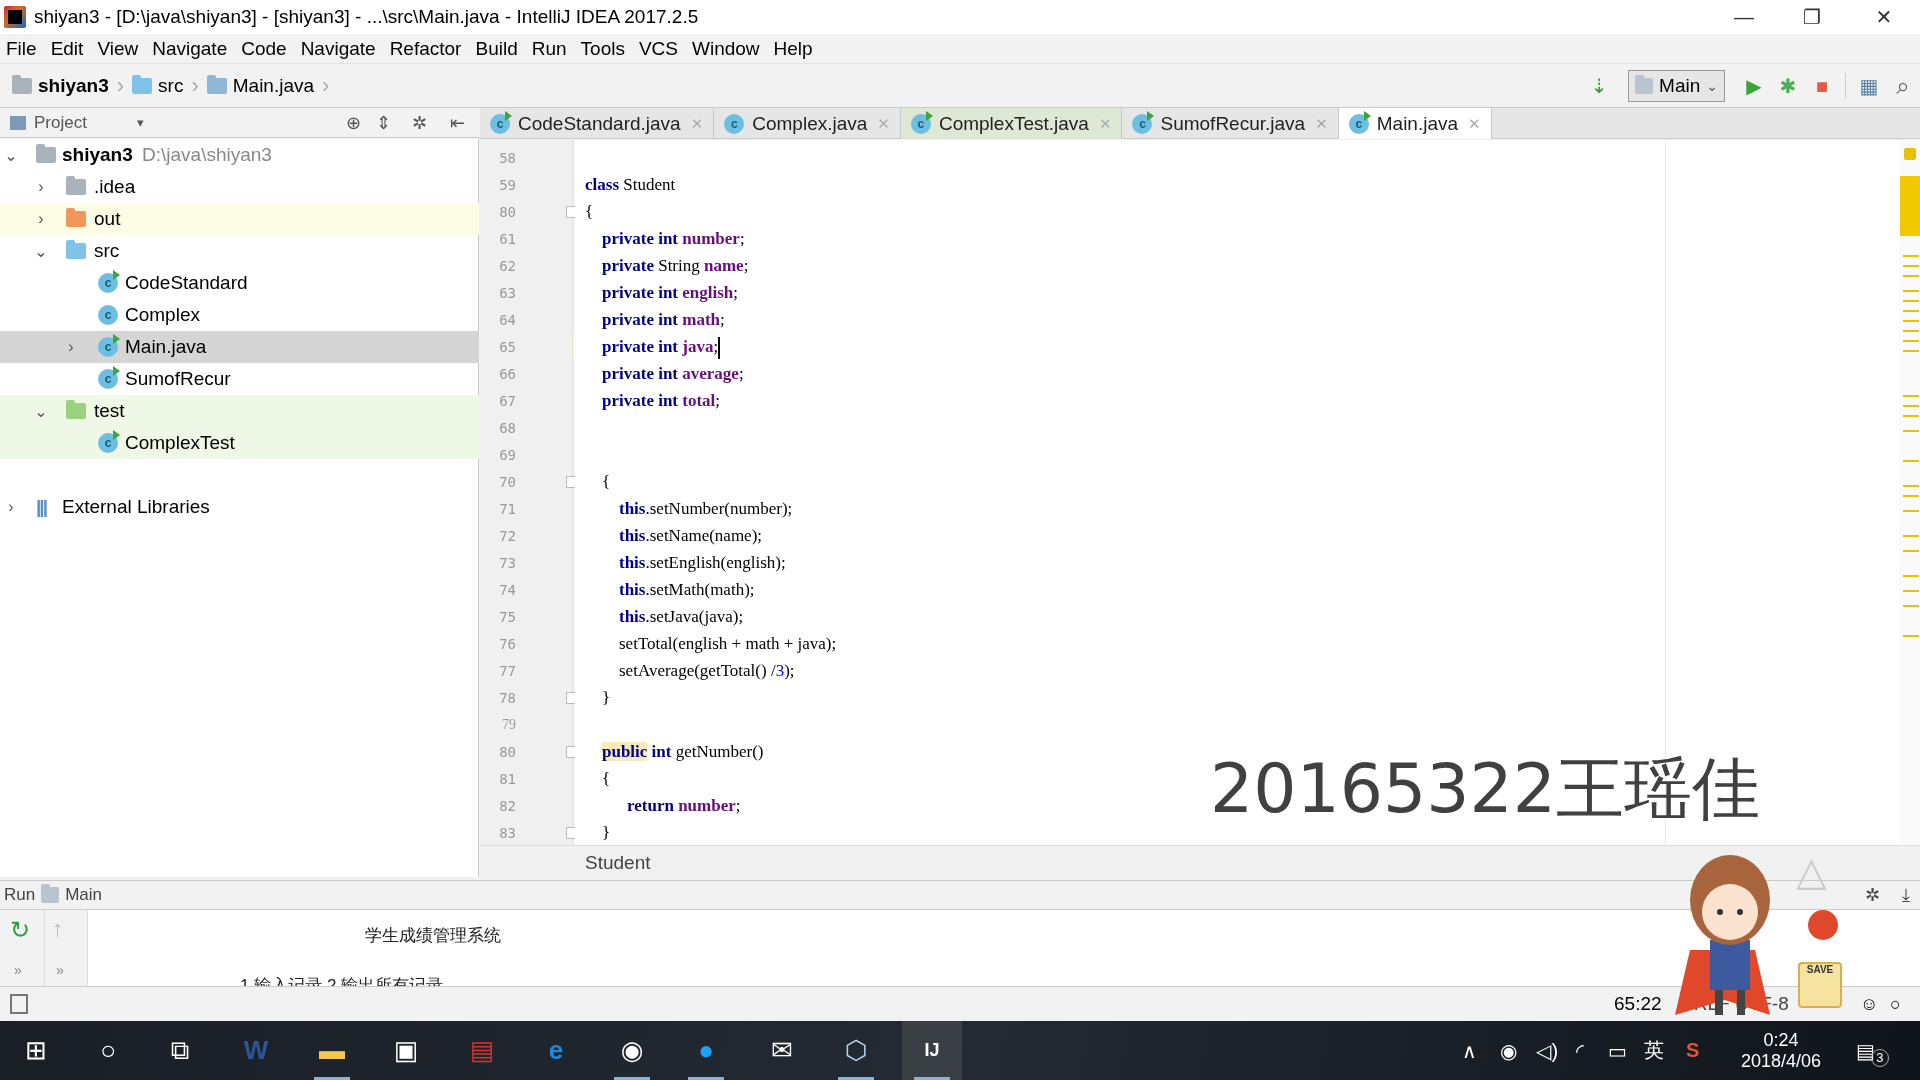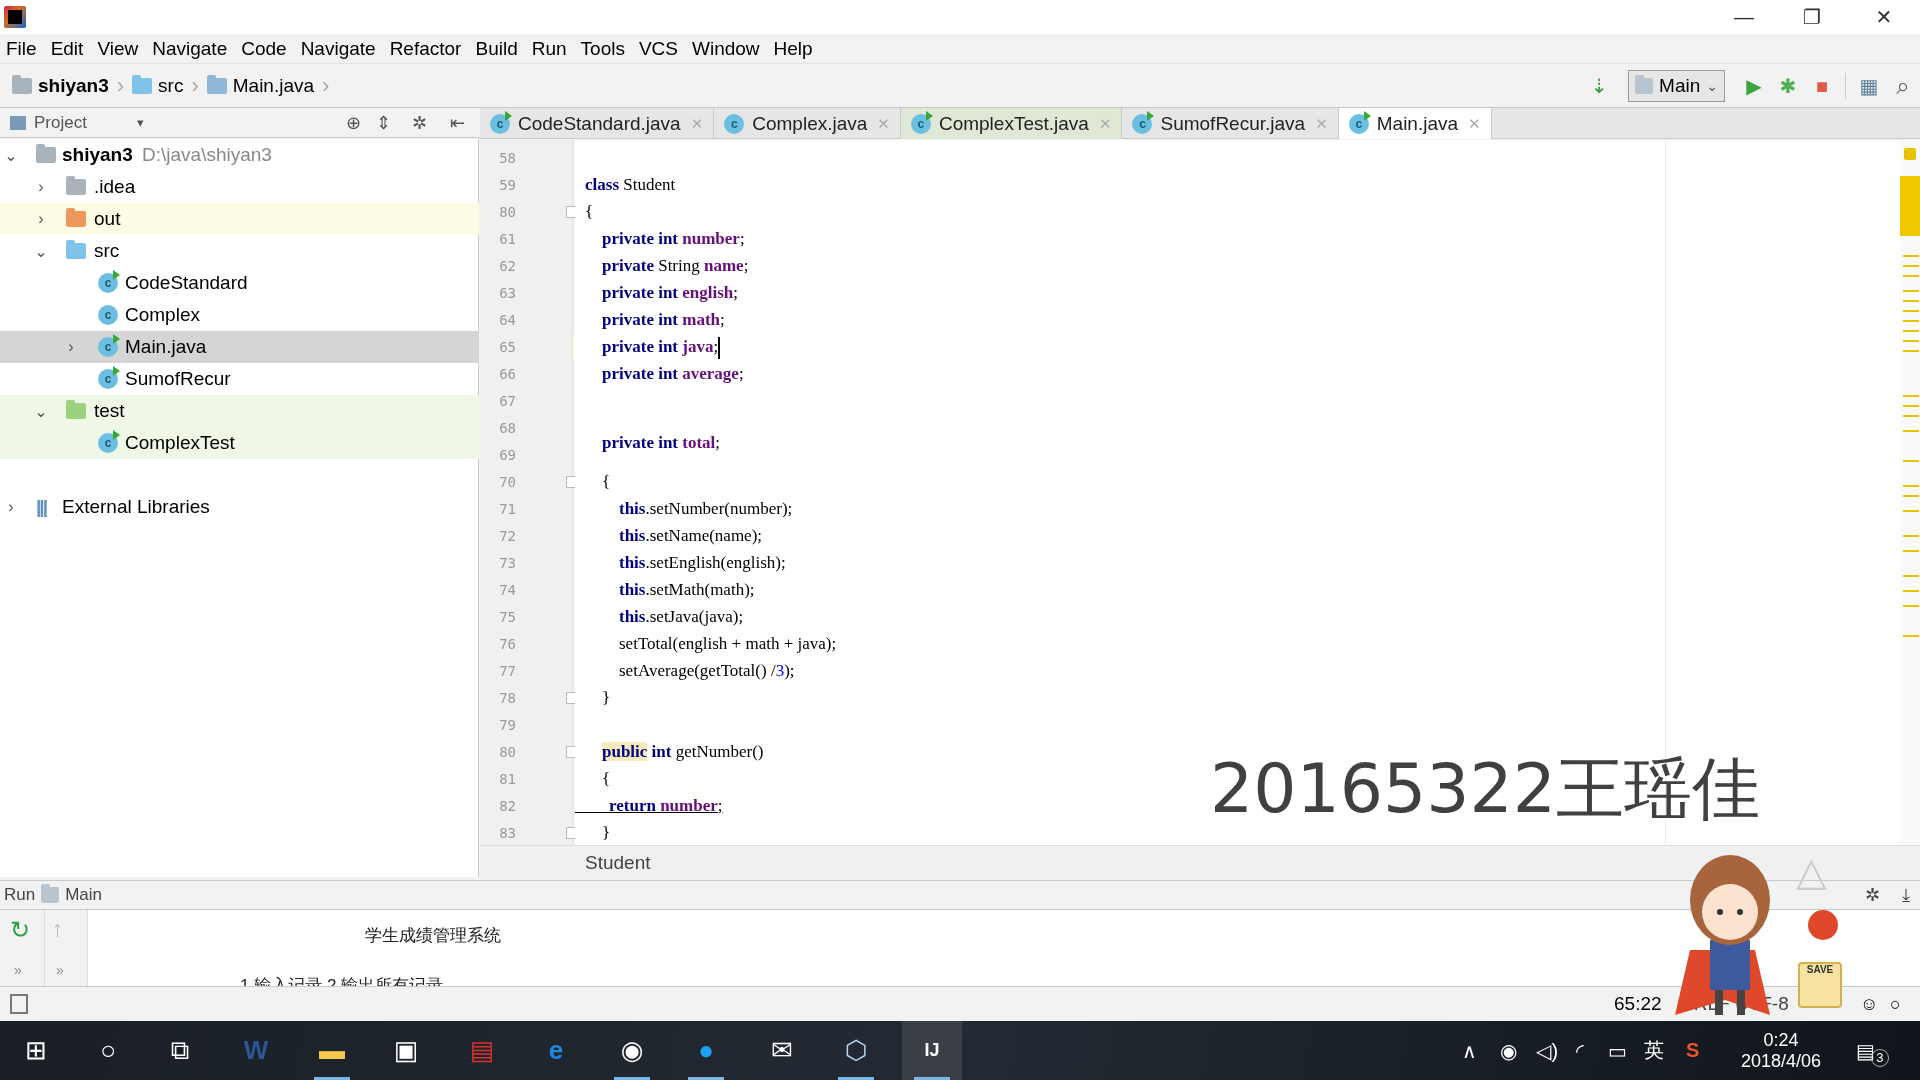--- a/index.html
+++ b/index.html
@@ -54,20 +54,21 @@
 .tbapp{position:absolute;top:0;width:60px;height:59px;display:flex;align-items:center;justify-content:center;font-size:26px;color:#fff}
 .tbapp.open:after{content:"";position:absolute;bottom:0;left:12px;width:36px;height:3px;background:#7fb6e6}
 .tray{position:absolute;top:0;height:59px;display:flex;align-items:center;color:#fff;font-size:20px}
 #mascot{left:1670px;top:830px;width:120px;height:190px}
 </style>
 </head>
 <body>
 
 <div id="titlebar" class="abs">
   <span class="appicon"></span>
+  <span class="title">shiyan3 - [D:\java\shiyan3] - [shiyan3] - ...\src\Main.java - IntelliJ IDEA 2017.2.5</span>
   <div class="winbtn" style="left:1716px">—</div>
   <div class="winbtn" style="left:1784px">❐</div>
   <div class="winbtn" style="left:1856px">✕</div>
 </div>
 
 <div id="menubar" class="abs">
   <span>File</span>
   <span>Edit</span>
   <span>View</span>
   <span>Navigate</span>
@@ -227,54 +228,54 @@
     <div style="position: absolute; left: 86px; width: 10px; height: 12px; border: 1px solid rgb(187, 187, 187); background: rgb(255, 255, 255); top: 336px;"></div>
     <div class="lnum" style="top: 361px;">71</div>
     <div class="lnum" style="top: 388px;">72</div>
     <div class="lnum" style="top: 415px;">73</div>
     <div class="lnum" style="top: 442px;">74</div>
     <div class="lnum" style="top: 469px;">75</div>
     <div class="lnum" style="top: 496px;">76</div>
     <div class="lnum" style="top: 523px;">77</div>
     <div class="lnum" style="top: 550px;">78</div>
     <div style="position: absolute; left: 86px; width: 10px; height: 12px; border: 1px solid rgb(187, 187, 187); background: rgb(255, 255, 255); top: 552px;"></div>
-    <div class="lnum" style="top: 577px;">79</div>
+    <div class="lnum" style="top: 577px; font-family: Liberation Serif, serif;">79</div>
     <div class="lnum" style="top: 604px;">80</div>
     <div style="position: absolute; left: 86px; width: 10px; height: 12px; border: 1px solid rgb(187, 187, 187); background: rgb(255, 255, 255); top: 606px;"></div>
     <div class="lnum" style="top: 631px;">81</div>
     <div class="lnum" style="top: 658px;">82</div>
     <div class="lnum" style="top: 685px;">83</div>
     <div style="position: absolute; left: 86px; width: 10px; height: 12px; border: 1px solid rgb(187, 187, 187); background: rgb(255, 255, 255); top: 687px;"></div>
   </div>
 
 <div id="editor" class="abs">
     <div class="cl" style="top: 4px; left: 10px;"></div>
     <div class="cl" style="top: 31px; left: 10px;"><span class="kw">class</span> Student</div>
     <div class="cl" style="top: 58px; left: 10px;">{</div>
     <div class="cl" style="top: 85px; left: 10px;">    <span class="kw">private</span> <span class="kw">int</span> <span class="fd">number</span>;</div>
     <div class="cl" style="top: 112px; left: 10px;">    <span class="kw">private</span> String <span class="fd">name</span>;</div>
     <div class="cl" style="top: 139px; left: 10px;">    <span class="kw">private</span> <span class="kw">int</span> <span class="fd">english</span>;</div>
     <div class="cl" style="top: 166px; left: 10px;">    <span class="kw">private</span> <span class="kw">int</span> <span class="fd">math</span>;</div>
     <div class="cl" style="top: 193px; left: 10px;">    <span class="kw">private</span> <span class="kw">int</span> <span class="fd">java</span>;<span style="display:inline-block;width:2px;height:22px;background:#000;vertical-align:middle"></span></div>
     <div class="cl" style="top: 220px; left: 10px;">    <span class="kw">private</span> <span class="kw">int</span> <span class="fd">average</span>;</div>
-    <div class="cl" style="top: 247px; left: 10px; margin-top: 42px;">    <span class="kw">private</span> <span class="kw">int</span> <span class="fd">total</span>;</div>
+    <div class="cl" style="top: 247px; left: 10px;">    <span class="kw">private</span> <span class="kw">int</span> <span class="fd">total</span>;</div>
     <div class="cl" style="top: 274px; left: 10px;"></div>
     <div class="cl" style="top: 328px; left: 10px;">    {</div>
     <div class="cl" style="top: 355px; left: 10px;">        <span class="kw">this</span>.setNumber(number);</div>
     <div class="cl" style="top: 382px; left: 10px;">        <span class="kw">this</span>.setName(name);</div>
     <div class="cl" style="top: 409px; left: 10px;">        <span class="kw">this</span>.setEnglish(english);</div>
     <div class="cl" style="top: 436px; left: 10px;">        <span class="kw">this</span>.setMath(math);</div>
     <div class="cl" style="top: 463px; left: 10px;">        <span class="kw">this</span>.setJava(java);</div>
     <div class="cl" style="top: 490px; left: 10px;">        setTotal(english + math + java);</div>
     <div class="cl" style="top: 517px; left: 10px;">        setAverage(getTotal() /<span class="num">3</span>);</div>
     <div class="cl" style="top: 544px; left: 10px;">    }</div>
     <div class="cl" style="top: 571px; left: 10px;"></div>
     <div class="cl" style="top: 598px; left: 10px;">    <span class="kw hl">public</span> <span class="kw">int</span> getNumber()</div>
     <div class="cl" style="top: 625px; left: 10px;">    {</div>
-    <div class="cl" style="top: 652px; left: 0; text-decoration: underline;">        <span class="kw">return</span> <span class="fd">number</span>;</div>
+    <div class="cl" style="top: 652px; left: 18px;">        <span class="kw">return</span> <span class="fd">number</span>;</div>
     <div class="cl" style="top: 679px; left: 10px;">    }</div>
   </div>
 <div id="margin-line" class="abs"></div>
 
 <div id="stripe" class="abs">
   <div style="position:absolute;left:4px;top:8px;width:12px;height:12px;background:#e7c200;border-radius:2px"></div>
   <div style="position:absolute;left:0;top:36px;width:20px;height:60px;background:#f0c800"></div>
 <div class="mark" style="top: 115px;"></div>
     <div class="mark" style="top: 125px;"></div>
     <div class="mark" style="top: 135px;"></div>

